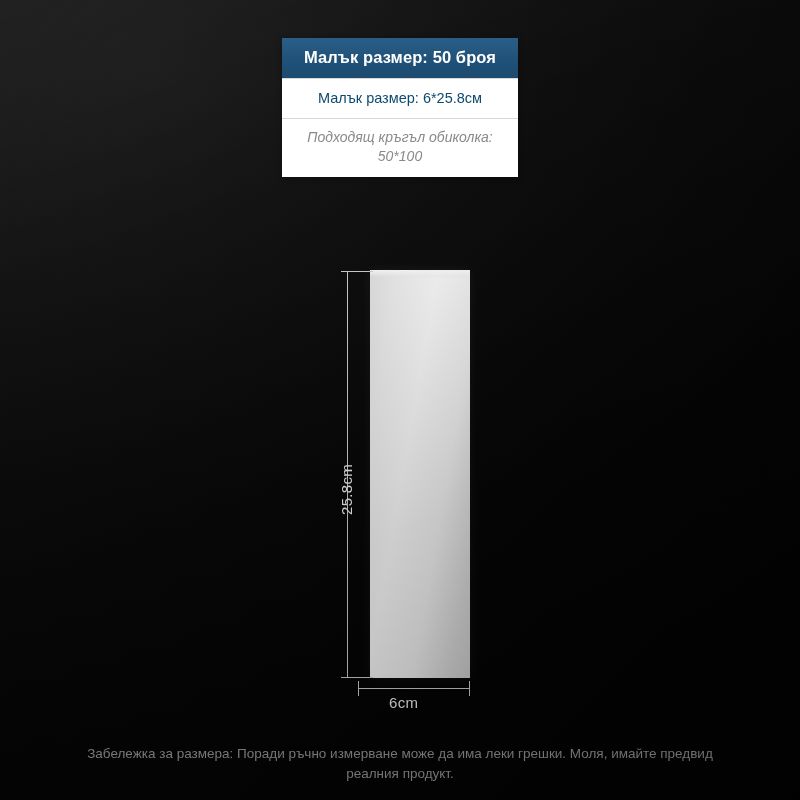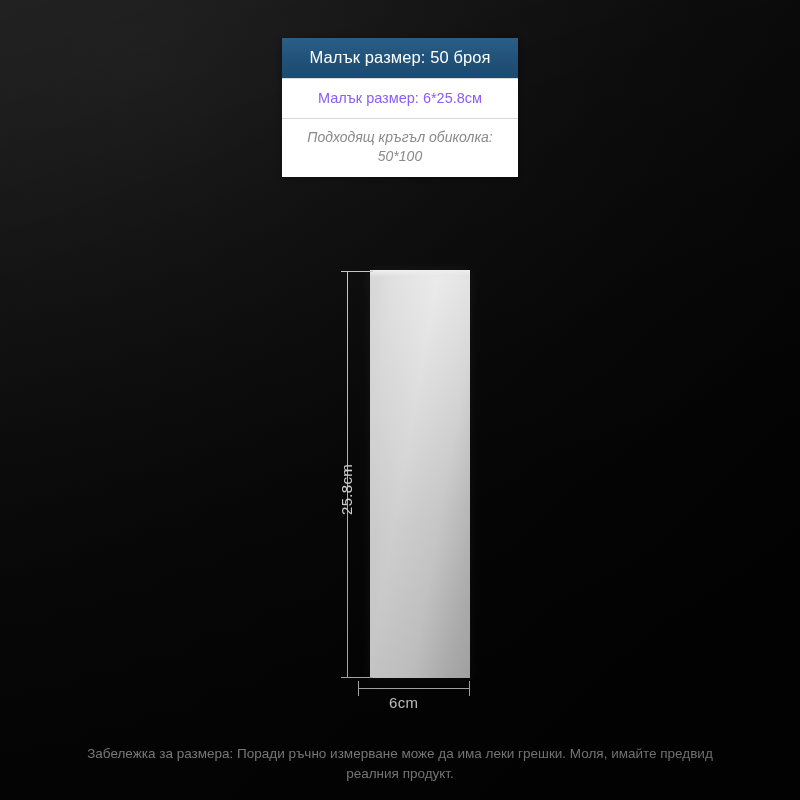--- a/index.html
+++ b/index.html
@@ -35,28 +35,28 @@
     left: 282px;
     top: 38px;
     width: 236px;
     z-index: 5;
     box-shadow: 0 1px 5px rgba(0,0,0,0.35);
   }
   .info-header {
     background: linear-gradient(180deg, #2b5e86 0%, #21527a 50%, #1d4a6f 100%);
     color: #ffffff;
     font-size: 16.5px;
-    font-weight: normal;
+    font-weight: bold;
     text-align: center;
     padding: 10px 6px 11px 6px;
     letter-spacing: 0.1px;
   }
   .info-row {
     background: #ffffff;
-    color: #8b5cf6;
+    color: #0c4a6e;
     text-align: center;
     font-size: 14.5px;
     padding: 11px 8px 12px 8px;
     border-top: 1px solid #d8d8d8;
   }
   .info-row.sub {
     color: #8a8a8a;
     font-size: 14px;
     line-height: 1.35;
     padding: 9px 8px 11px 8px;

